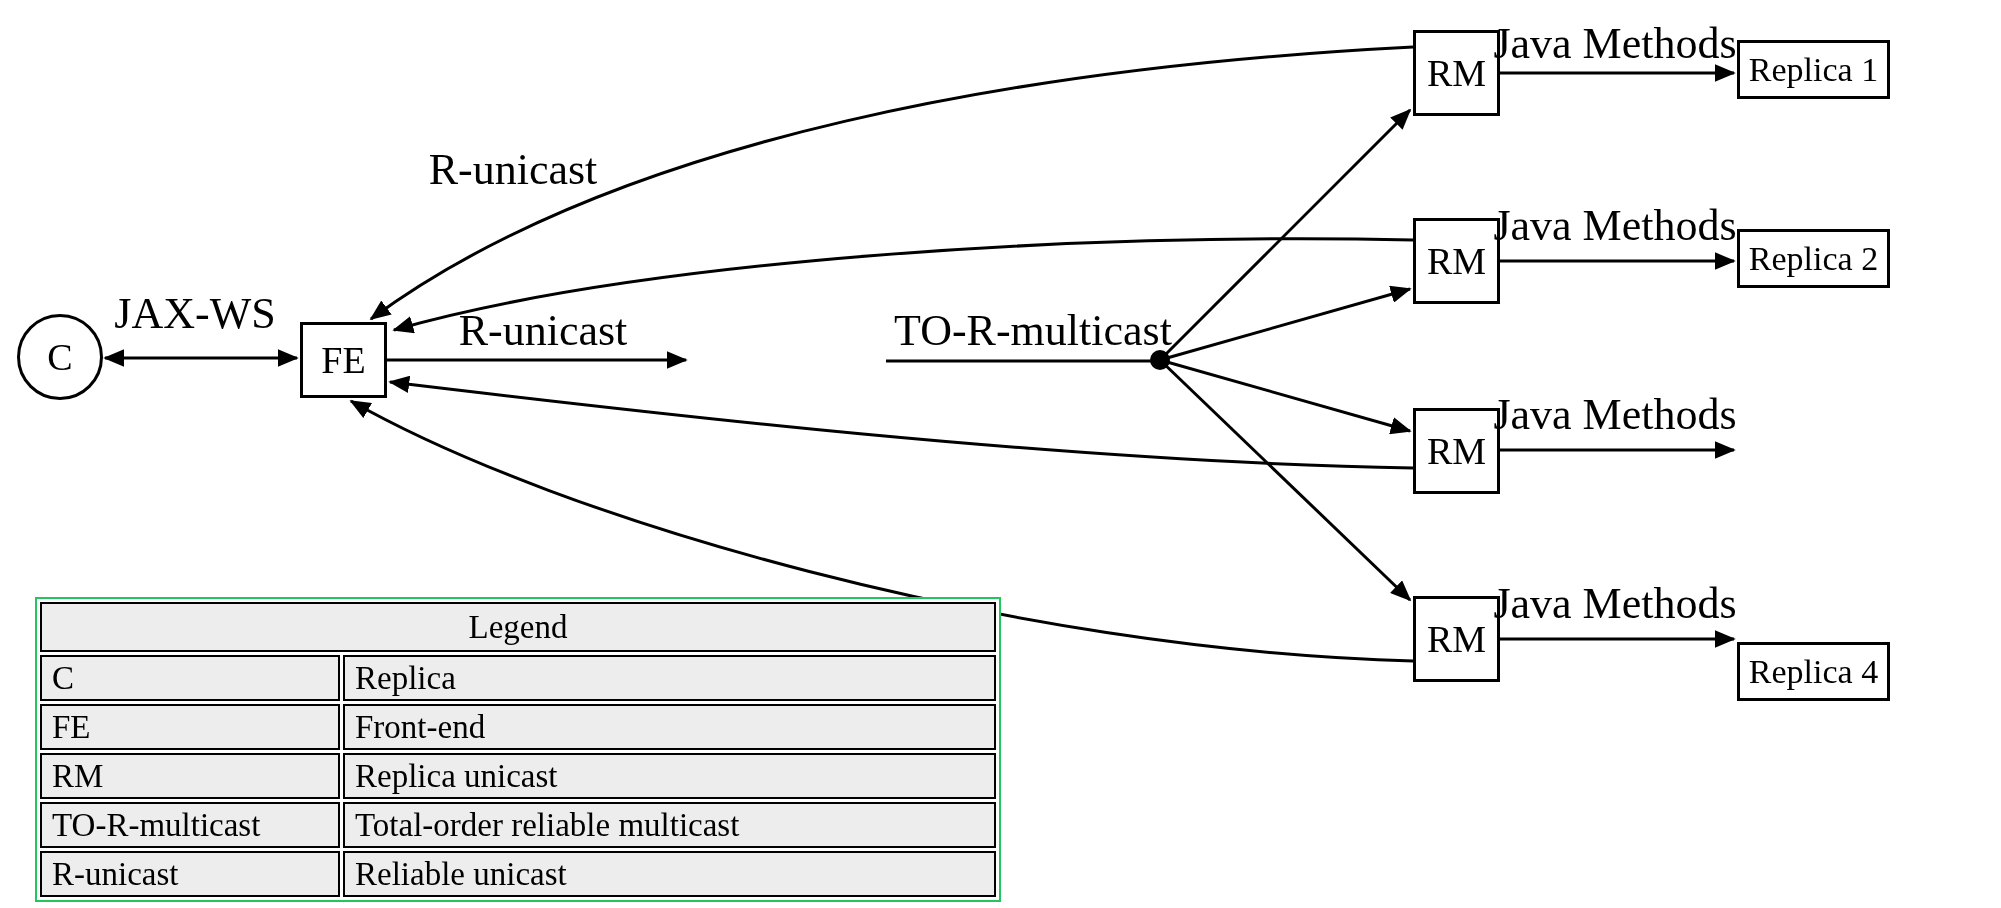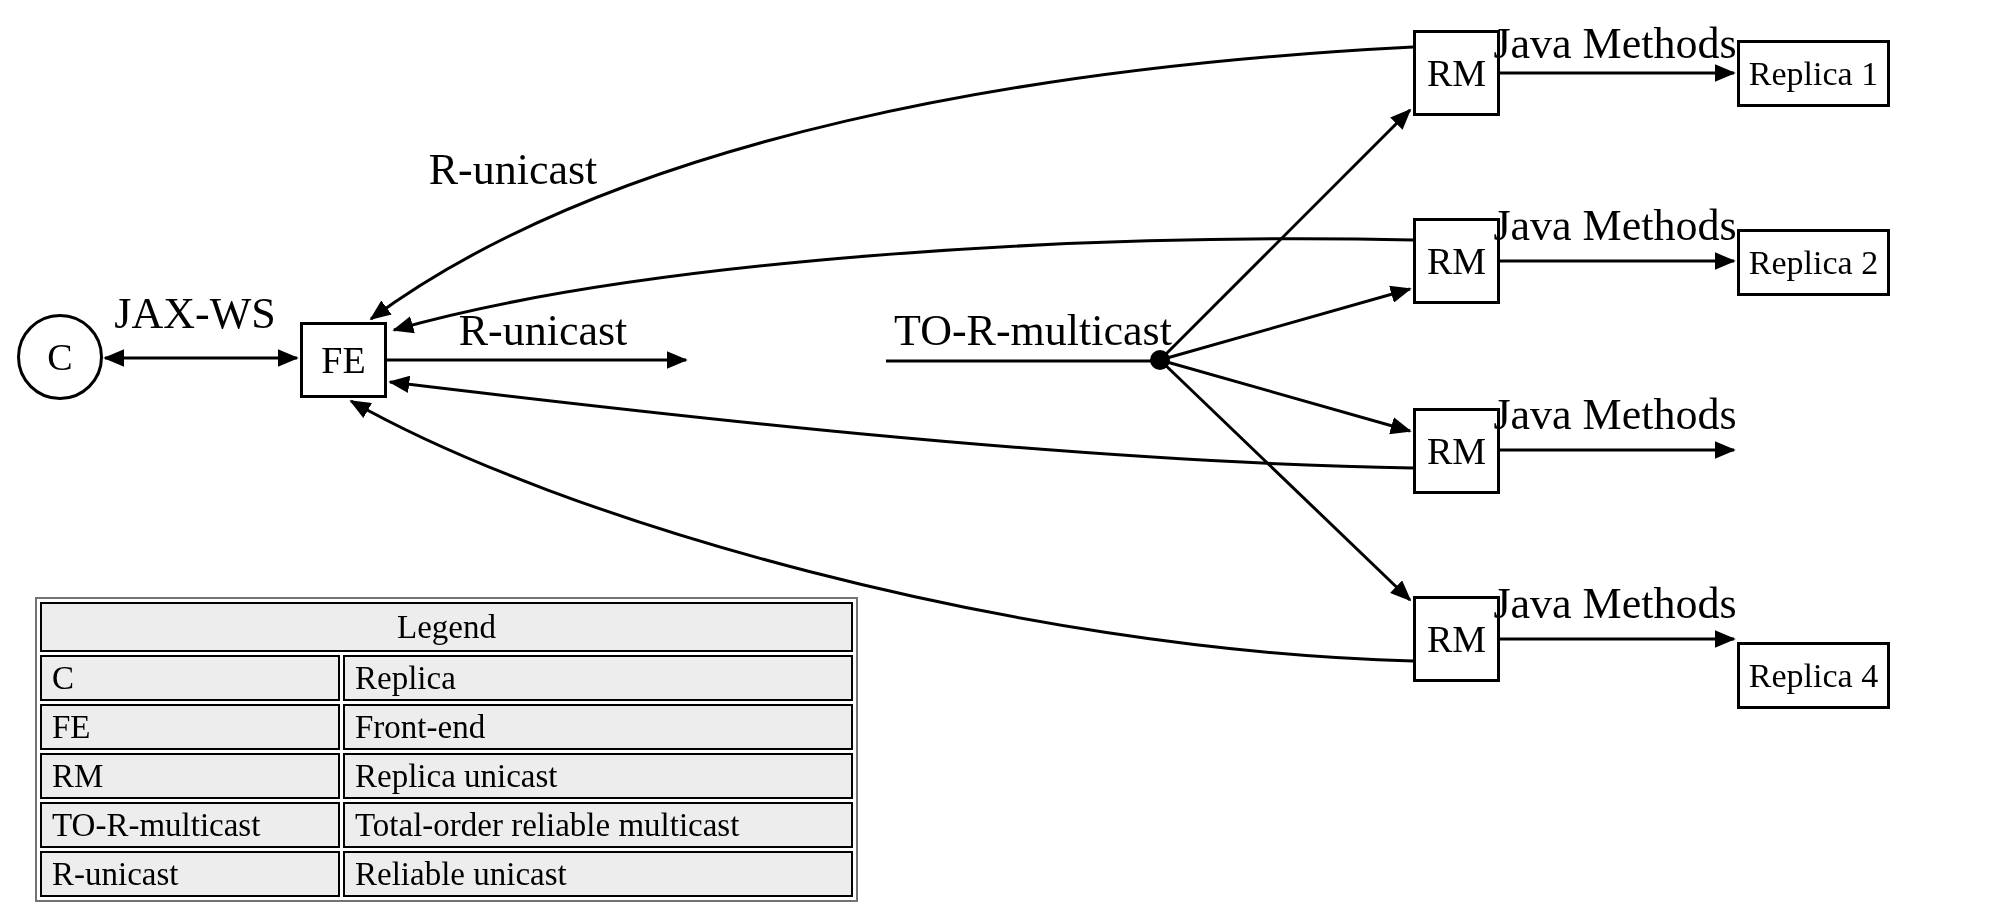--- a/index.html
+++ b/index.html
@@ -37,43 +37,43 @@
 
   
   #node-client    { left: 17px;   top: 314px; width: 86px;  height: 86px; }
   #node-frontend  { left: 300px;  top: 322px; width: 87px;  height: 76px; }
   #node-sequencer { left: 688px;  top: 332px; width: 198px; height: 57px; font-size: 36px; }
   .rm       { left: 1413px; width: 87px;  height: 86px; }
   #node-rm1 { top: 30px; }
   #node-rm2 { top: 218px; }
   #node-rm3 { top: 408px; }
   #node-rm4 { top: 596px; }
-  .replica  { left: 1737px; width: 153px; height: 67px; font-size: 34px; }
+  .replica  { left: 1737px; width: 153px; height: 59px; font-size: 34px; }
   #node-replica1 { top: 40px; }
   #node-replica2 { top: 229px; }
   #node-replica3 { top: 417px; }
   #node-replica4 { top: 642px; }
 
   
   #label-jax-ws        { left: 195px;  top: 292px; }
   #label-r-unicast-top { left: 513px;  top: 148px; }
   #label-r-unicast-mid { left: 543px;  top: 309px; }
   #label-to-r-multicast{ left: 1033px; top: 309px; }
   #label-java-1 { left: 1615px; top: 22px; }
   #label-java-2 { left: 1615px; top: 204px; }
   #label-java-3 { left: 1615px; top: 393px; }
   #label-java-4 { left: 1615px; top: 582px; }
 
   
   #legend {
     position: absolute;
     left: 35px;
     top: 597px;
-    width: 823px;
-    border: 2px solid #737373;
+    width: 966px;
+    border: 2px solid #22c55e;
     border-collapse: separate;
     border-spacing: 3px;
     background: #fff;
     font-size: 33px;
     table-layout: fixed;
   }
   #legend td {
     border: 2px solid #000;
     background: #ededed;
     height: 42px;

